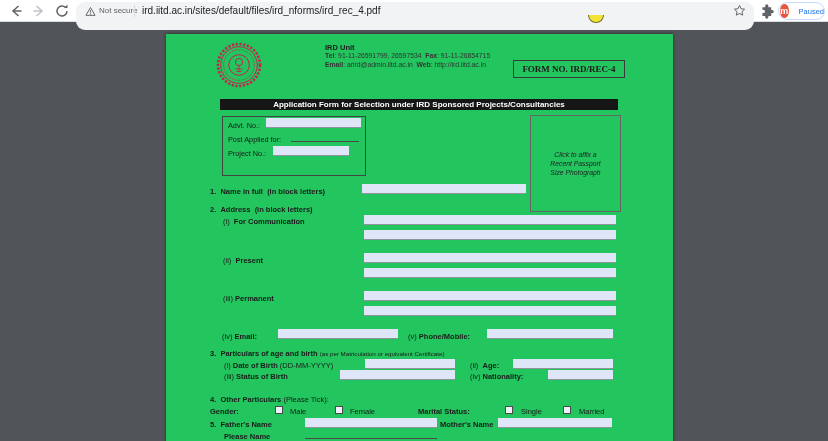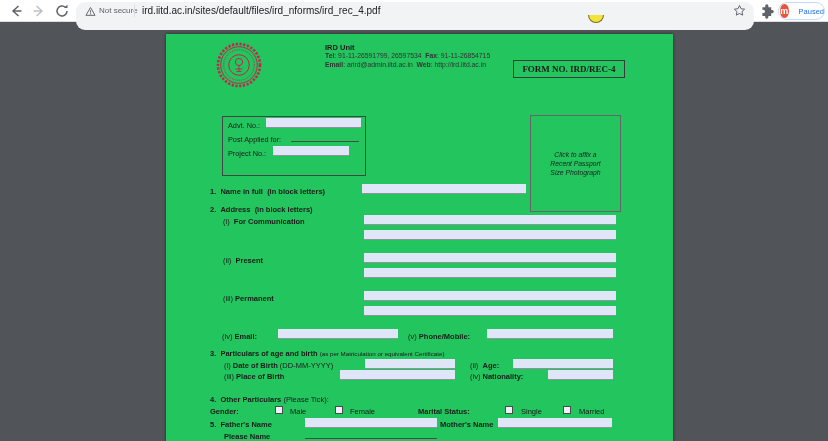--- a/index.html
+++ b/index.html
@@ -113,20 +113,21 @@
     </svg>
 
     <div id="hdr-text">
       <div class="l1">IRD Unit</div>
       <div class="l2"><span class="b">Tel</span><span>: 91-11-26591799, 26597534</span>&nbsp;&nbsp;<span class="b">Fax</span><span>: 91-11-26854715</span></div>
       <div class="l2"><span class="b">Email</span><span>: arird@admin.iitd.ac.in</span>&nbsp;&nbsp;<span class="b">Web</span><span>: http://ird.iitd.ac.in</span></div>
     </div>
 
     <div id="formno-box">FORM NO. IRD/REC-4</div>
 
+    <div id="banner">Application Form for Selection under IRD Sponsored Projects/Consultancies</div>
 
     <div id="advt-box">
       <div class="lbl" style="top:4px">Advt. No.:</div>
       <div class="ff" style="left:43px; top:1px;  width:95px"></div>
       <div class="lbl" style="top:18px">Post Applied for:</div>
       <div class="ffu" style="left:68px; top:15px; width:68px"></div>
       <div class="lbl" style="top:32px">Project No.:</div>
       <div class="ff" style="left:50px; top:29px; width:76px"></div>
     </div>
 
@@ -162,21 +163,21 @@
     <div class="row" style="left:242px; top:298px"><span>(v)</span>&nbsp;<span class="b">Phone/Mobile:</span></div>
     <div class="ff" style="left:321px; top:295px; width:126px"></div>
 
     <div class="row" style="left:44px; top:315px"><span class="b">3.</span>&nbsp;&nbsp;<span class="b">Particulars of age and birth</span>&nbsp;<span class="small">(as per Matriculation or equivalent Certificate)</span></div>
 
     <div class="row" style="left:58px; top:327px"><span>(i)</span>&nbsp;<span class="b">Date of Birth</span>&nbsp;<span>(DD-MM-YYYY)</span></div>
     <div class="ff" style="left:199px; top:325px; width:90px"></div>
     <div class="row" style="left:304px; top:327px"><span>(ii)</span>&nbsp;&nbsp;<span class="b">Age:</span></div>
     <div class="ff" style="left:347px; top:325px; width:100px"></div>
 
-    <div class="row" style="left:58px; top:338px"><span>(iii)</span>&nbsp;<span class="b">Place of Birth</span></div>
+    <div class="row" style="left:58px; top:338px"><span>(iii)</span>&nbsp;<span class="b">Status of Birth</span></div>
     <div class="ff" style="left:174px; top:336px; width:115px"></div>
     <div class="row" style="left:304px; top:338px"><span>(iv)</span>&nbsp;<span class="b">Nationality:</span></div>
     <div class="ff" style="left:382px; top:336px; width:65px"></div>
 
     <div class="row" style="left:44px; top:361px"><span class="b">4.</span>&nbsp;&nbsp;<span class="b">Other Particulars</span>&nbsp;<span>(Please Tick):</span></div>
 
     <div class="row b" style="left:44px; top:373px">Gender:</div>
     <div class="cb" style="left:109px; top:372px"></div>
     <div class="row" style="left:124px; top:373px">Male</div>
     <div class="cb" style="left:169px; top:372px"></div>

